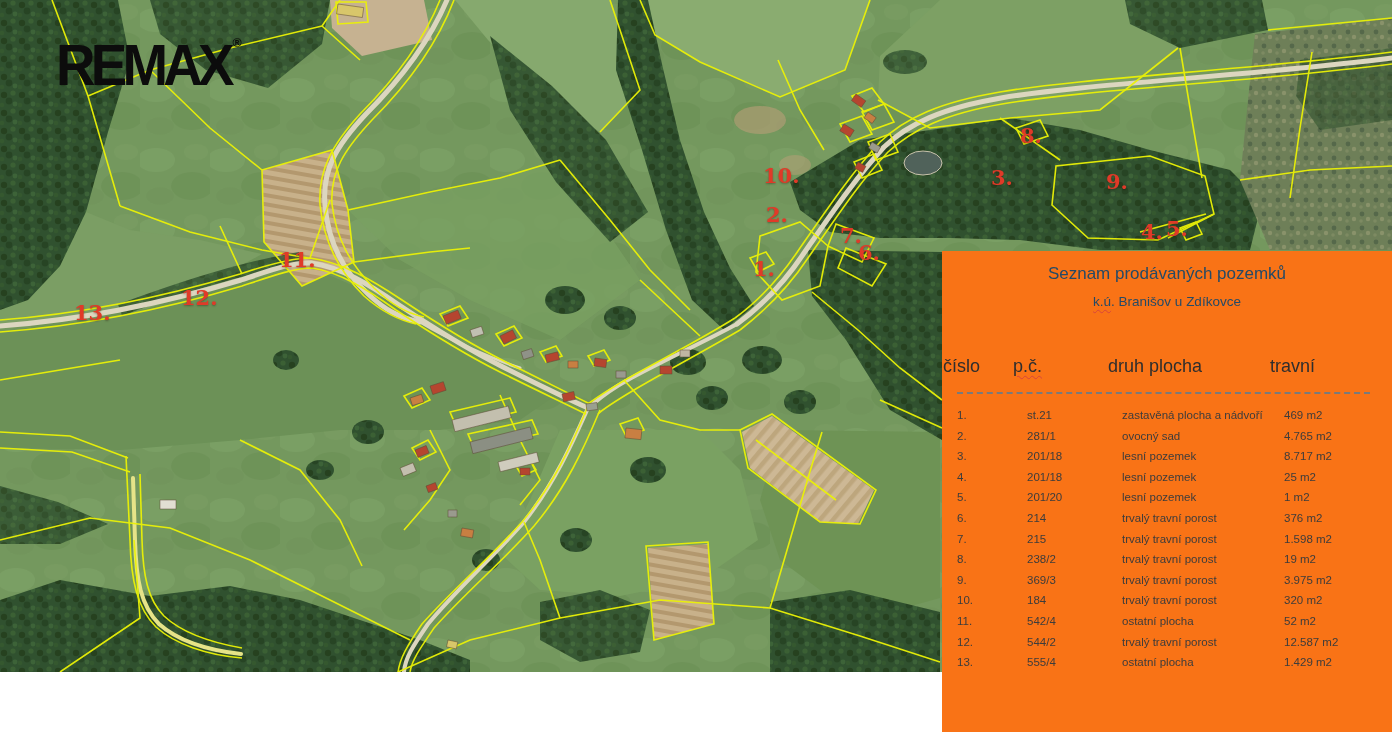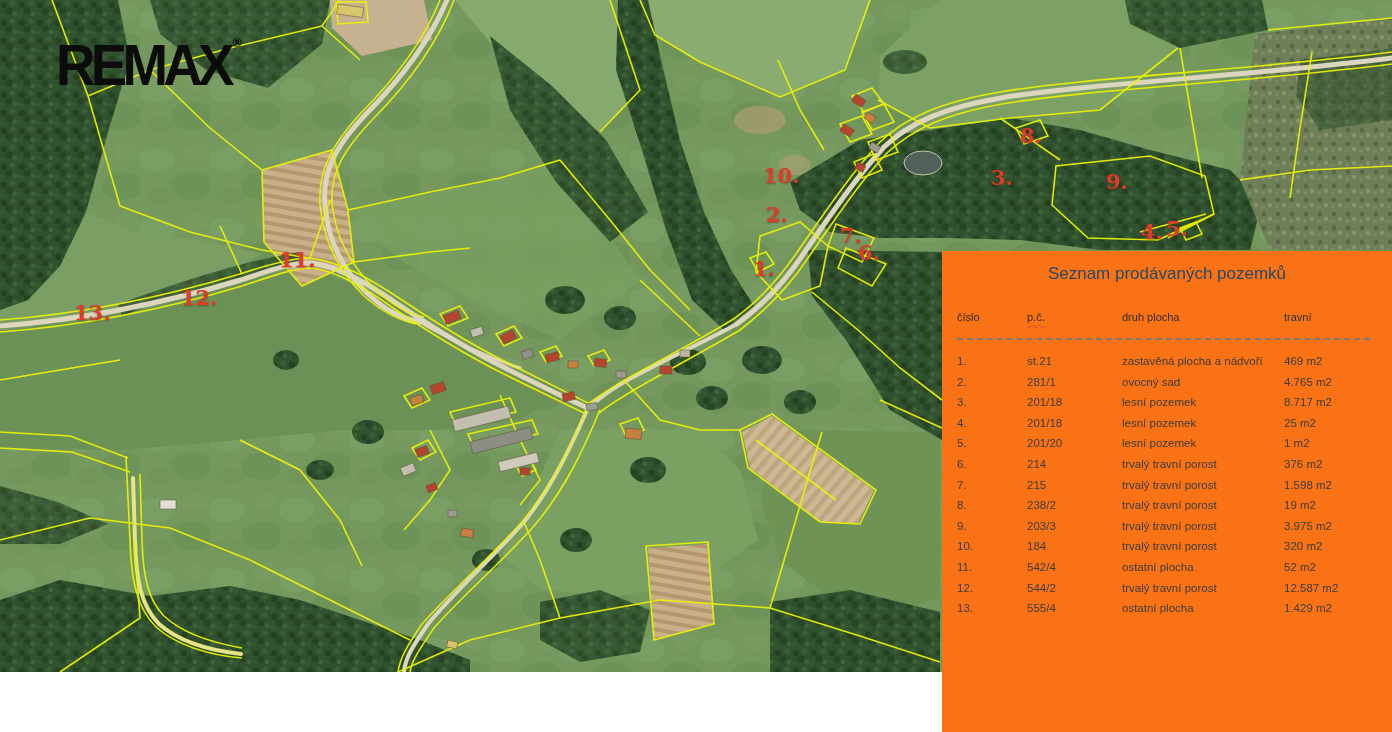--- a/index.html
+++ b/index.html
@@ -23,21 +23,21 @@
   .panel{
     position:absolute;left:942px;top:251px;width:450px;height:591px;
     background:#f97316;color:#3c3c3c;
   }
   .panel-title{margin:13px 10px 0 10px;text-align:center;font-size:17px;color:#254a66;}
   .panel-sub{margin:10px 10px 0 10px;text-align:center;font-size:13.5px;color:#254a66;}
   .wavy{text-decoration-line:underline;text-decoration-style:wavy;
         text-decoration-color:#d8453a;text-decoration-thickness:1px;text-underline-offset:2.5px;}
   .thead{
     display:grid;grid-template-columns:70px 95px 162px 1fr;
-    padding-left:15px;margin-top:27px;font-size:11px;color:#2e2e2e;
+    padding-left:1px;margin-top:47px;font-size:18px;color:#2e2e2e;
   }
   .sep{margin:15px 22px 0 15px;height:0;border-top:2px dashed #7a7a7a;}
   .rows{margin-top:11px;}
   .trow{
     display:grid;grid-template-columns:70px 95px 162px 1fr;
     padding-left:15px;height:20.6px;line-height:20.6px;font-size:11.5px;color:#3c3c3c;
   }
 </style>
 </head>
 <body>
@@ -270,20 +270,21 @@
 <div class="mlabel" style="left:840px;top:225px">7.</div>
 <div class="mlabel" style="left:1020px;top:125px">8.</div>
 <div class="mlabel" style="left:1106px;top:171px">9.</div>
 <div class="mlabel" style="left:763px;top:165px">10.</div>
 <div class="mlabel" style="left:279px;top:249px">11.</div>
 <div class="mlabel" style="left:181px;top:287px">12.</div>
 <div class="mlabel" style="left:74px;top:302px">13.</div>
 
 <div class="panel">
   <div class="panel-title">Seznam prodávaných pozemků</div>
+  <div class="panel-sub"><span class="wavy">k.ú</span><span>. Branišov u Zdíkovce</span></div>
 
   <div class="thead">
     <span>číslo</span>
     <span class="wavy">p.č.</span>
     <span>druh plocha</span>
     <span>travní</span>
   </div>
 
   <div class="sep"></div>
 
@@ -331,21 +332,21 @@
       <span>1.598 m2</span>
     </div>
     <div class="trow">
       <span>8.</span>
       <span>238/2</span>
       <span>trvalý travní porost</span>
       <span>19 m2</span>
     </div>
     <div class="trow">
       <span>9.</span>
-      <span>203/3</span>
+      <span>369/3</span>
       <span>trvalý travní porost</span>
       <span>3.975 m2</span>
     </div>
     <div class="trow">
       <span>10.</span>
       <span>184</span>
       <span>trvalý travní porost</span>
       <span>320 m2</span>
     </div>
     <div class="trow">

